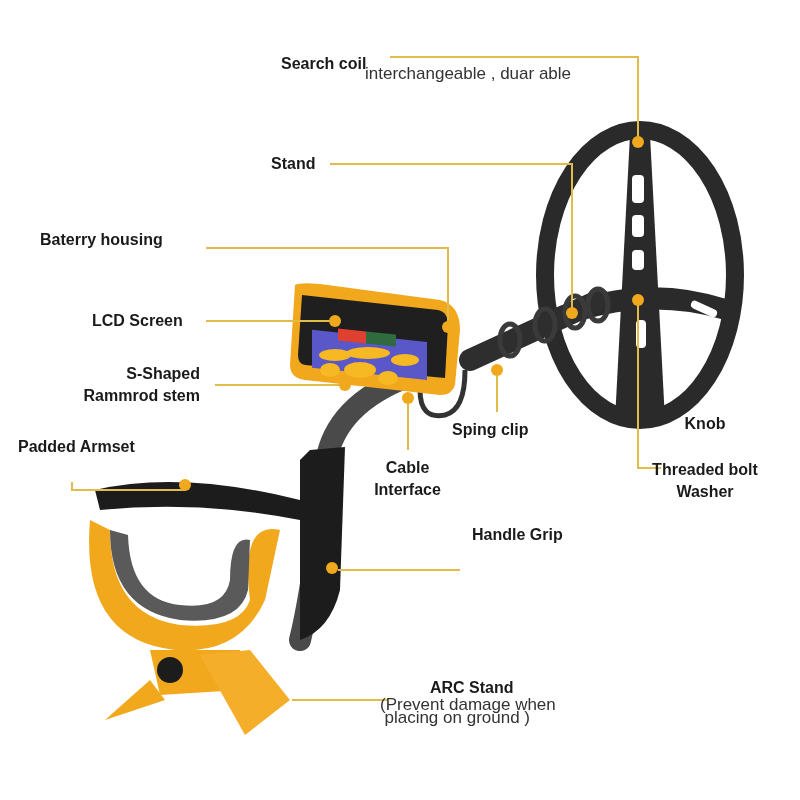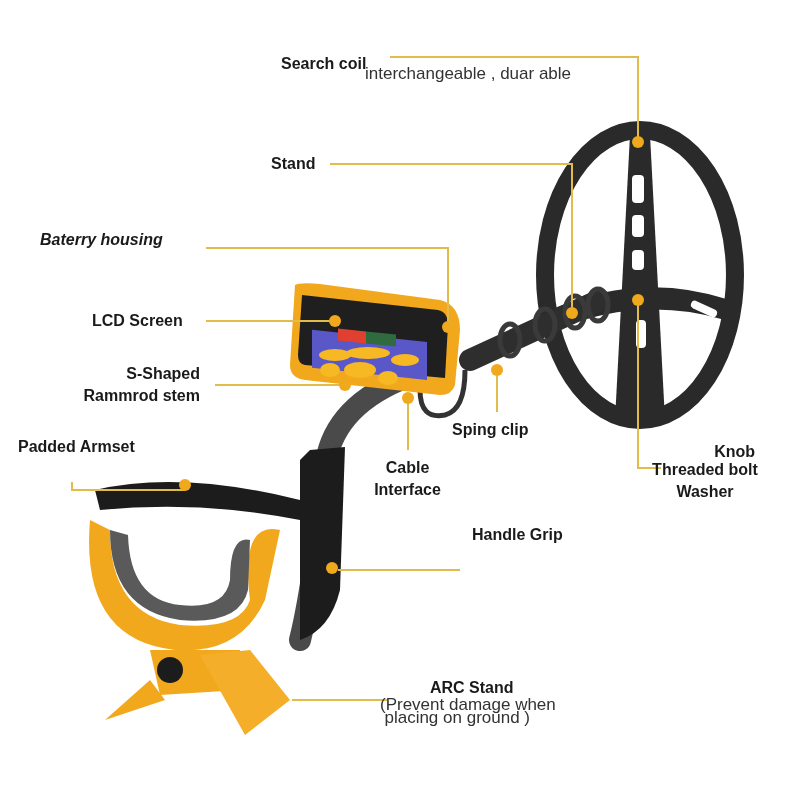--- a/index.html
+++ b/index.html
@@ -97,35 +97,35 @@
     <circle cx="638" cy="300" r="6"></circle>
     <circle cx="332" cy="568" r="6"></circle>
   </g>
 </svg>
 
 <div class="label" style="left:281px;top:44px;margin-top:9px;">Search coil</div>
 <div class="sub" style="left:365px;top:67px;">interchangeable , duar able</div>
 
 <div class="label" style="left:271px;top:153px;">Stand</div>
 
-<div class="label" style="left:40px;top:229px;font-style:italic;">Baterry housing</div>
+<div class="label" style="left:40px;top:229px;">Baterry housing</div>
 
 <div class="label" style="left:92px;top:310px;">LCD Screen</div>
 
 <div class="label right" style="left:100px;top:363px;width:100px;">S-Shaped</div>
 <div class="label right" style="left:60px;top:385px;width:140px;">Rammrod stem</div>
 
 <div class="label" style="left:18px;top:436px;">Padded Armset</div>
 
 <div class="label" style="left:452px;top:419px;">Sping clip</div>
 
 <div class="label center" style="left:370px;top:457px;width:75px;">Cable</div>
 <div class="label center" style="left:360px;top:479px;width:95px;">Interface</div>
 
-<div class="label center" style="left:655px;top:441px;width:100px;text-align:right;">Knob</div>
+<div class="label center" style="left:655px;top:413px;width:100px;">Knob</div>
 <div class="label center" style="left:640px;top:459px;width:130px;">Threaded bolt</div>
 <div class="label center" style="left:655px;top:481px;width:100px;">Washer</div>
 
 <div class="label" style="left:472px;top:524px;">Handle Grip</div>
 
 <div class="label" style="left:430px;top:677px;">ARC Stand</div>
 <div class="sub right" style="left:380px;top:698px;width:150px;">(Prevent damage when</div>
 <div class="sub right" style="left:380px;top:711px;width:150px;">placing on ground )</div>
 
 </body></html>

